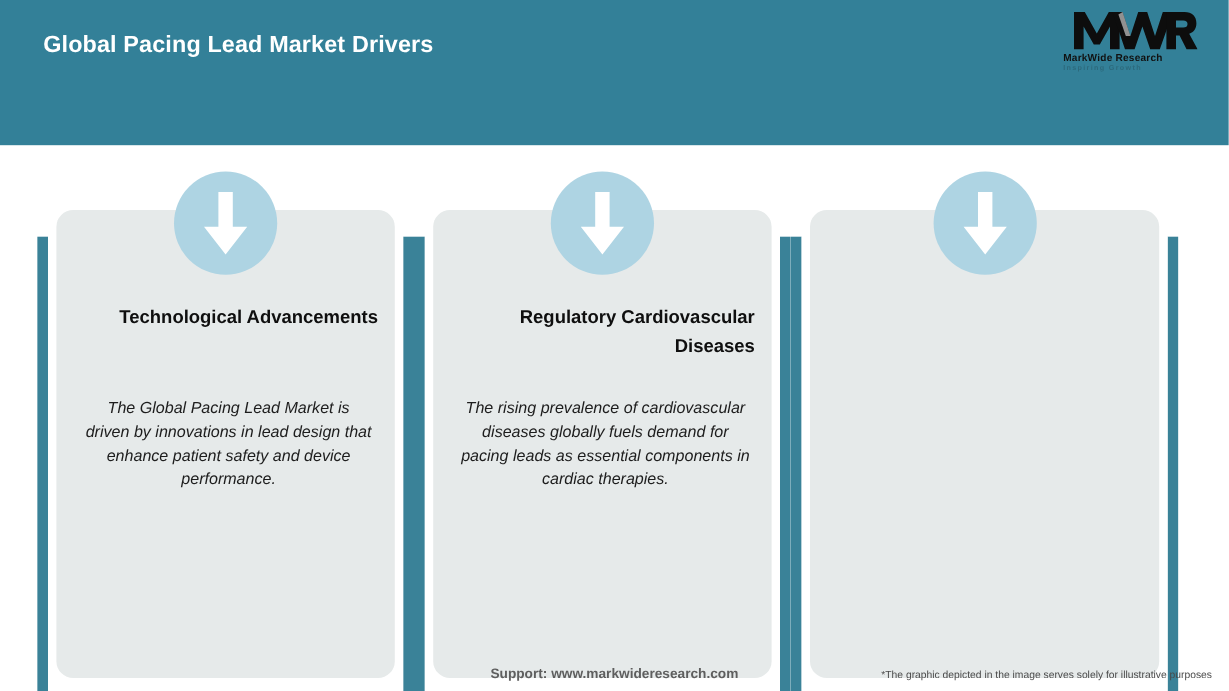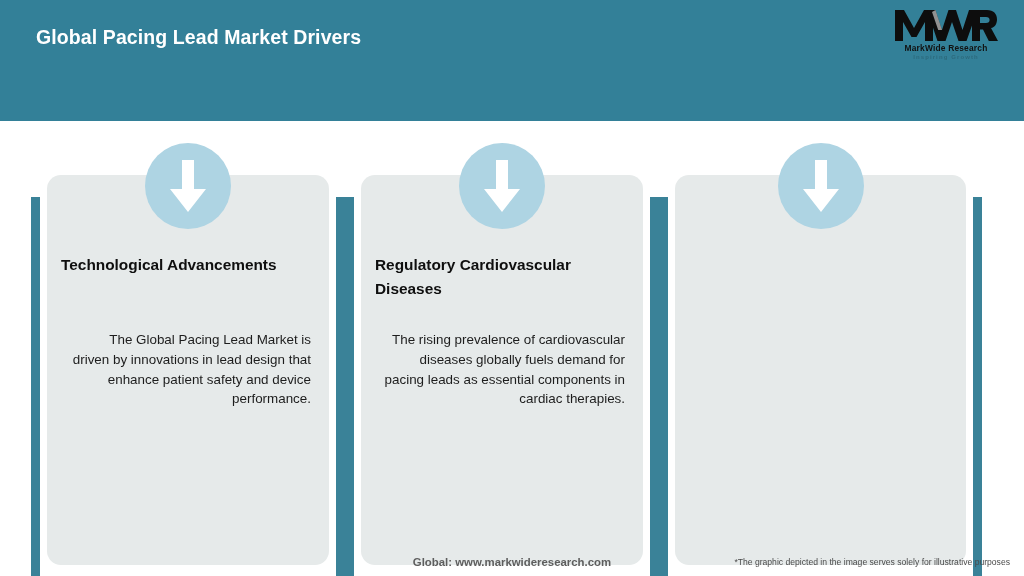--- a/index.html
+++ b/index.html
@@ -19,21 +19,21 @@
   #page-title{
     position:absolute;left:36px;top:26px;
     font-size:19.5px;font-weight:bold;color:#ffffff;
     letter-spacing:.1px;
     white-space:nowrap;
   }
   
   #brand-logo{
     position:absolute;right:18px;top:8px;
     width:120px;height:62px;
-    text-align:center;
+    text-align:left;
   }
   #logo-mark{display:block;margin:0 auto;}
   #logo-name{
     font-size:8.4px;font-weight:bold;color:#111111;
     letter-spacing:.2px;line-height:10px;margin-top:1px;
     white-space:nowrap;
   }
   #logo-tagline{
     font-size:6px;font-weight:bold;color:#2d6a7d;
     letter-spacing:1.1px;line-height:8px;
@@ -56,29 +56,30 @@
   .card-body{
     position:absolute;left:16px;top:32px;
     width:calc(100% - 32px);
     height:390px;
     background:#e6eaea;
     border-radius:14px;
     box-sizing:border-box;
   }
   .card-title{
     position:absolute;left:14px;right:14px;top:78px;
-    text-align:left;
+    text-align:right;
     font-size:15.4px;font-weight:bold;color:#0f0f0f;
     line-height:24px;
   }
   .card-text{
     position:absolute;left:23px;right:18px;top:155px;
-    text-align:right;
+    text-align:center;
     font-size:13.4px;color:#1d1d1d;
     line-height:19.8px;
+    font-style:italic;
   }
 
   
   .icon-badge{
     position:absolute;top:0;left:50%;
     transform:translateX(-50%);
     width:86px;height:86px;border-radius:50%;
     background:#aed4e3;
     z-index:3;
   }
@@ -151,14 +152,14 @@
   <div class="card-frame"></div>
   <div class="card-body">
   </div>
   <div class="icon-badge">
     <svg width="40" height="56" viewBox="0 0 40 56">
       <path d="M14 2 L26 2 L26 31 L38 31 L20 54 L2 31 L14 31 Z" fill="#ffffff"></path>
     </svg>
   </div>
 </div>
 
-<div id="source-note">Global: www.markwideresearch.com</div>
+<div id="source-note">Support: www.markwideresearch.com</div>
 <div id="disclaimer-note">*The graphic depicted in the image serves solely for illustrative purposes</div>
 
 </body></html>

